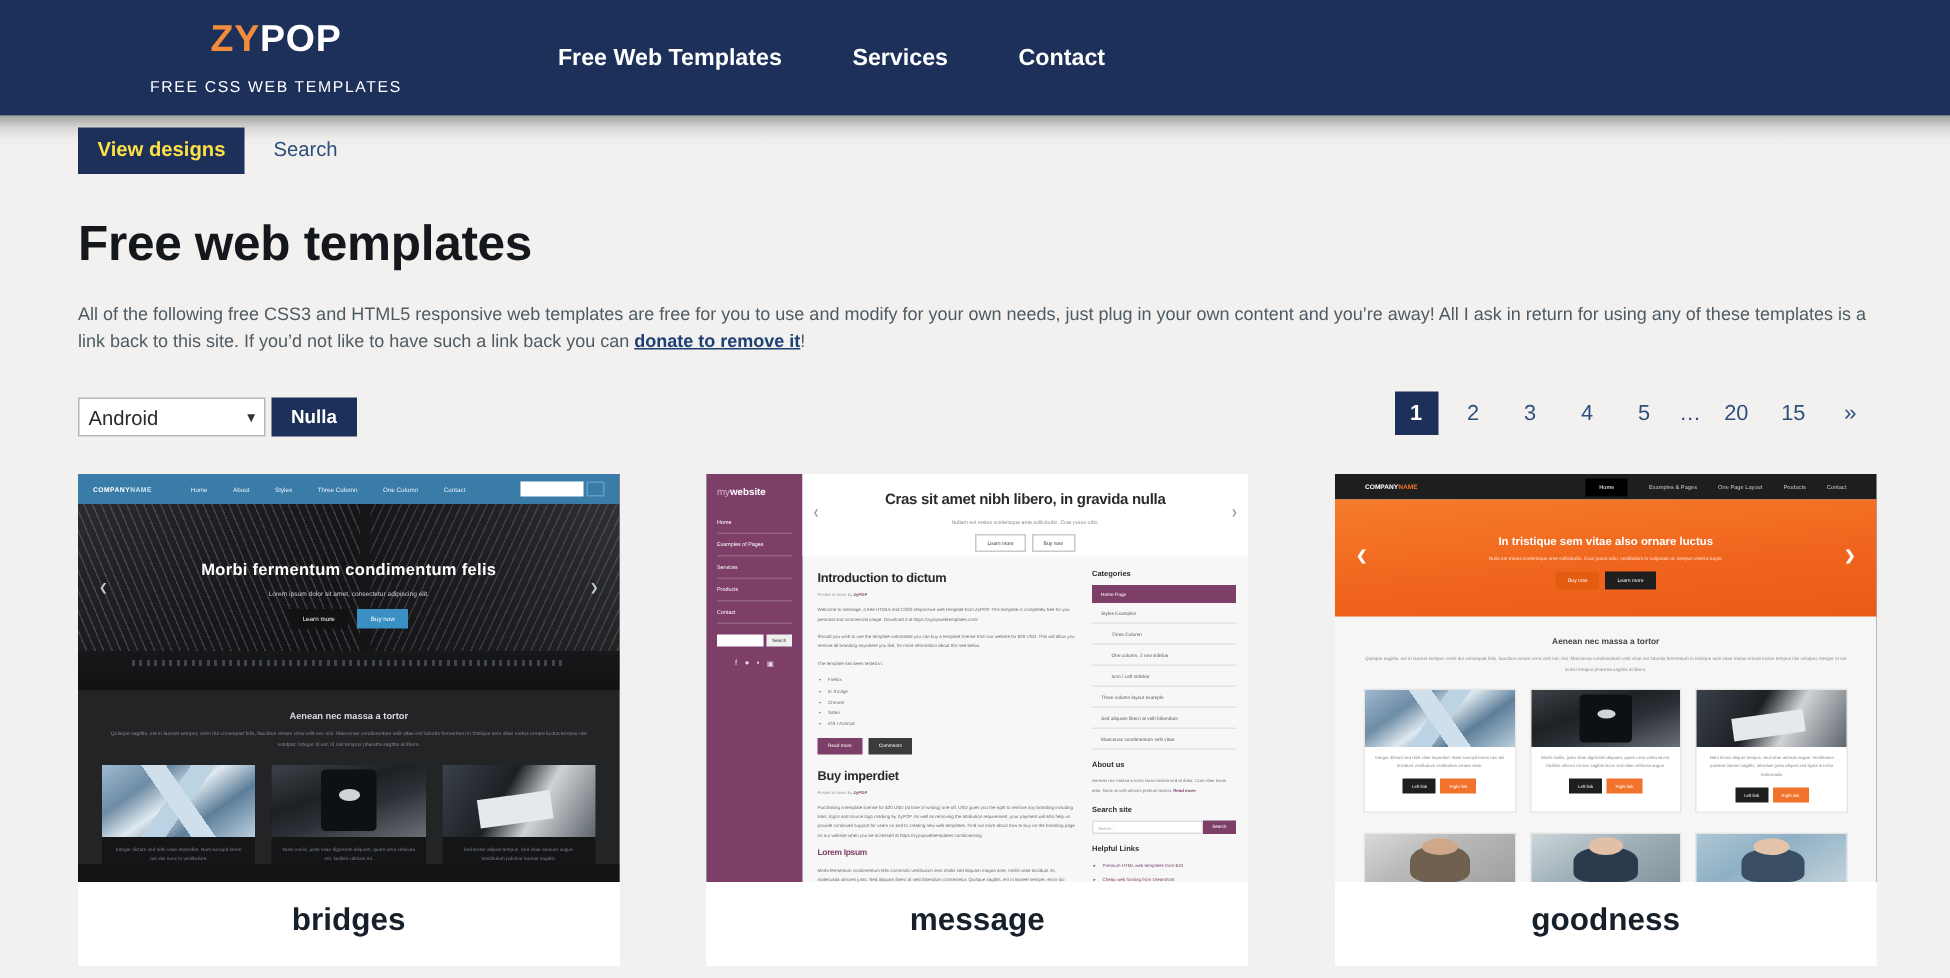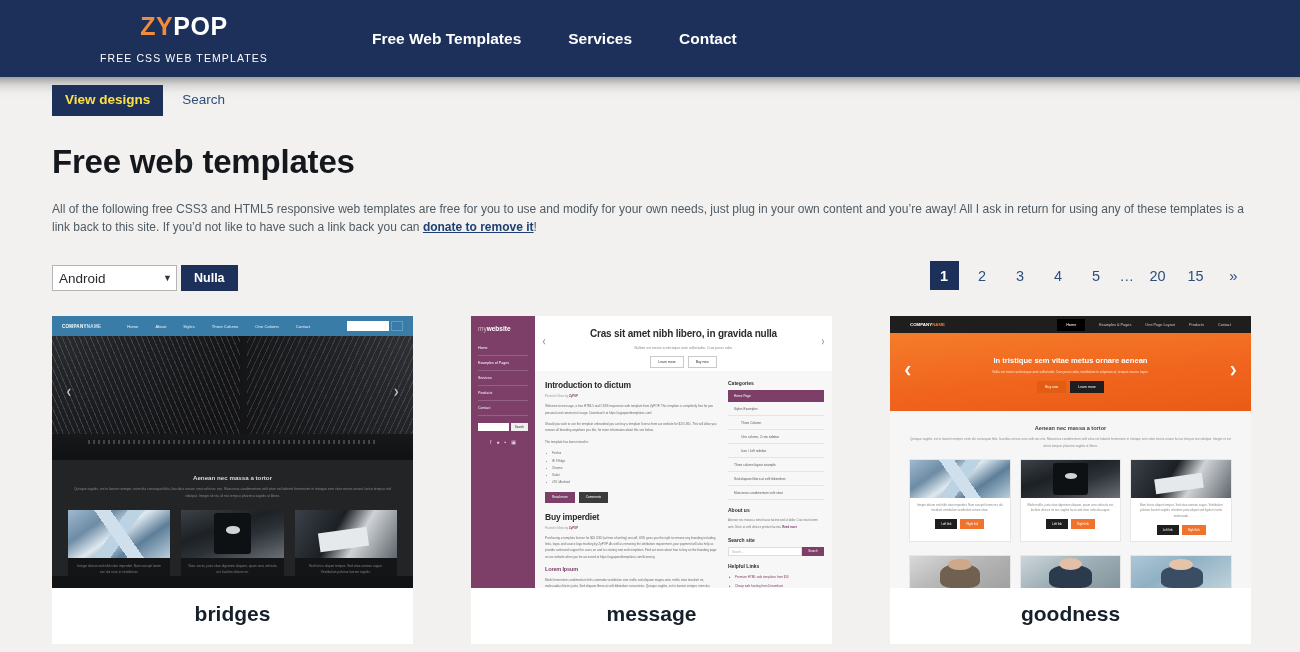--- a/index.html
+++ b/index.html
@@ -377,20 +377,28 @@
               <span>Contact</span>
             </div>
             <div class="b-search">
               <div class="box"></div>
               <div class="mag"></div>
             </div>
           </div>
           <div class="b-hero">
             <div class="b-arrow l">❮</div>
             <div class="b-arrow r">❯</div>
+            <div class="b-hero-txt">
+              <div class="b-h1">Morbi fermentum condimentum felis</div>
+              <div class="b-sub">Lorem ipsum dolor sit amet, consectetur adipiscing elit.</div>
+              <div class="b-btns">
+                <span class="b-btn">Learn more</span>
+                <span class="b-btn blue">Buy now</span>
+              </div>
+            </div>
             <div class="b-ground"></div>
           </div>
           <div class="b-section">
             <div class="b-s-title">Aenean nec massa a tortor</div>
             <div class="b-s-text">Quisque sagittis, est in laoreet semper, enim dui consequat felis, faucibus ornare urna velit nec nisi. Maecenas condimentum velit vitae est lobortis fermentum in tristique sem vitae metus ornare luctus tempus nisl volutpat. Integer id est, id nisi tempus pharetra sagittis at libero.</div>
             <div class="b-cards">
               <div class="b-card">
                 <div class="b-card-img b-img1"></div>
                 <div class="b-card-txt">Integer dictum sed nibh vitae imperdiet. Nam suscipit lorem nec dui nunc in vestibulum.</div>
                 <div class="b-card-btns">
@@ -527,21 +535,21 @@
               <span class="on">Home</span>
               <span>Examples &amp; Pages</span>
               <span>One Page Layout</span>
               <span>Products</span>
               <span>Contact</span>
             </div>
           </div>
           <div class="g-hero">
             <div class="g-arrow l">❮</div>
             <div class="g-arrow r">❯</div>
-            <div class="g-h1">In tristique sem vitae metus ornare aenean</div>
+            <div class="g-h1">In tristique sem vitae also ornare luctus</div>
             <div class="g-hsub">Nulla est metus scelerisque ante sollicitudin. Cras purus odio, vestibulum in vulputate at, tempus viverra turpis.</div>
             <div class="g-hb">
               <span class="g-b or">Buy now</span>
               <span class="g-b">Learn more</span>
             </div>
           </div>
           <div class="g-sec">
             <div class="g-st">Aenean nec massa a tortor</div>
             <div class="g-stx">Quisque sagittis, est in laoreet semper, enim dui consequat felis, faucibus ornare urna velit nec nisi. Maecenas condimentum velit vitae est lobortis fermentum in tristique sem vitae metus ornare luctus tempus nisi volutpat. Integer et est id nisi tempus pharetra sagittis at libero.</div>
             <div class="g-row">

